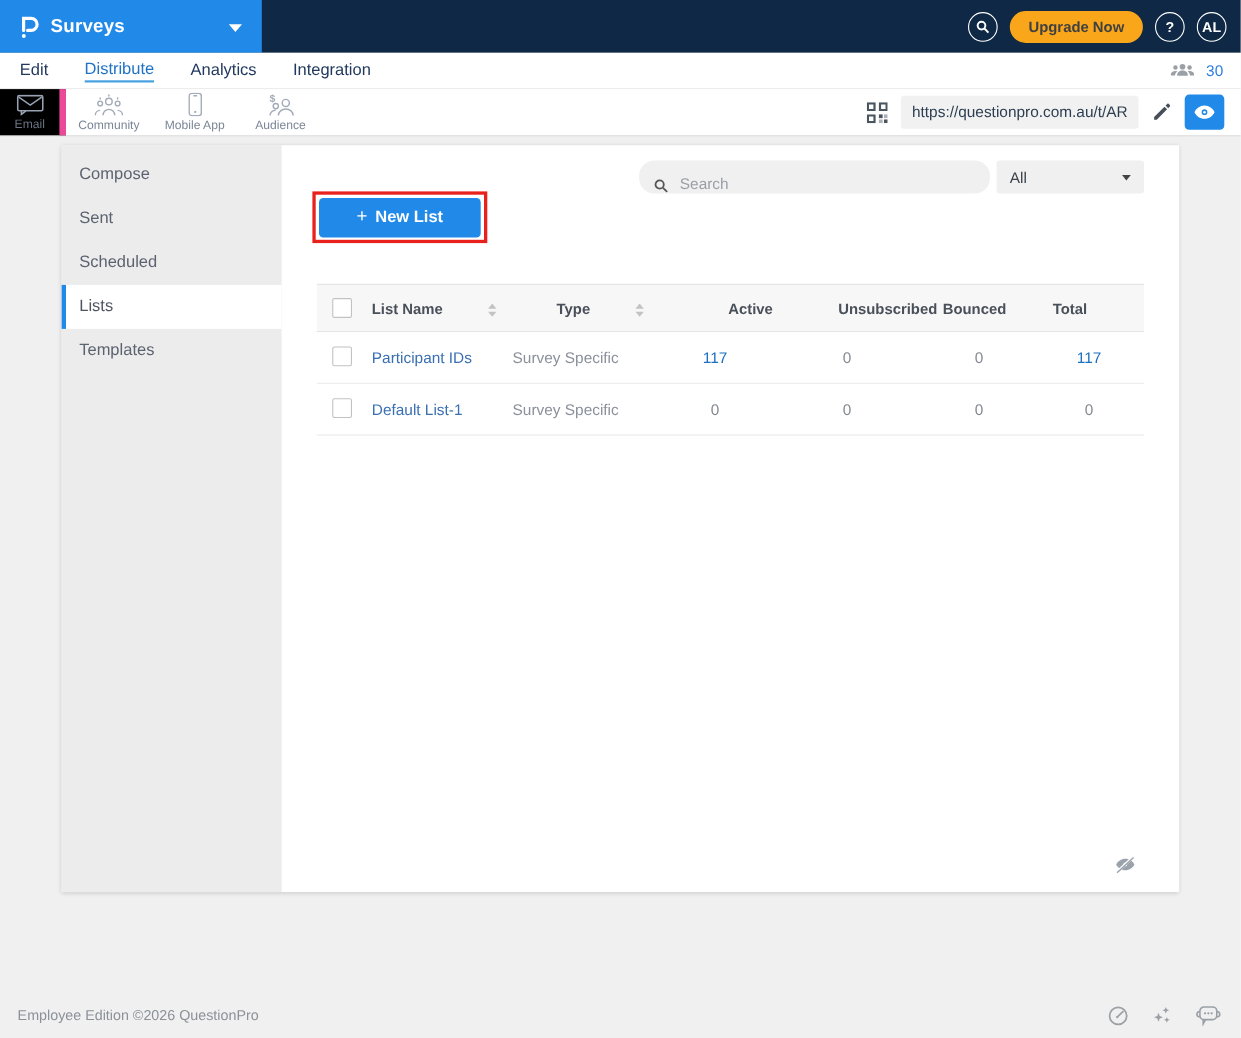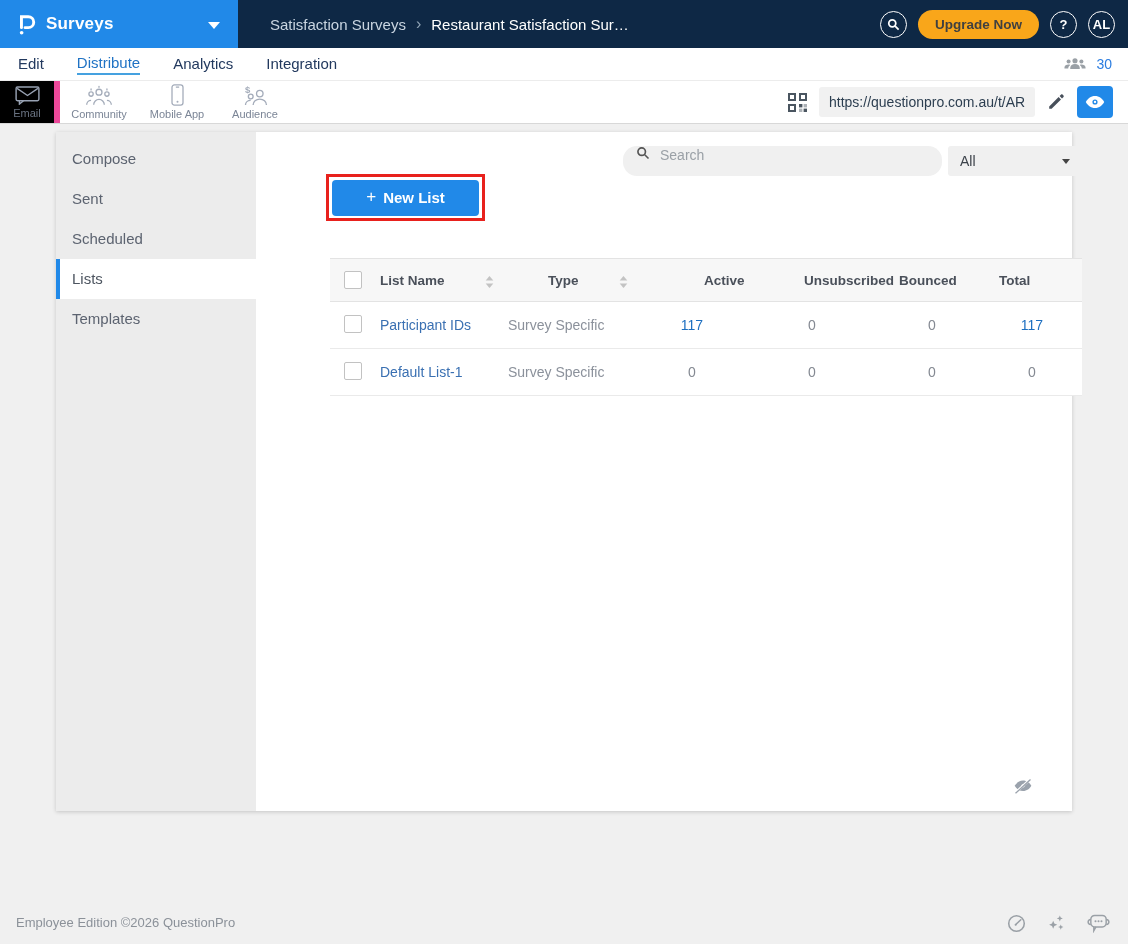--- a/index.html
+++ b/index.html
@@ -52,28 +52,28 @@
   .toolbar-right{margin-left:auto;display:flex;align-items:center;margin-right:15px;gap:10px;}
   .qr-btn{background:none;border:none;cursor:pointer;padding:0;display:flex;margin-right:2px;}
   .url-input{width:196px;height:30px;background:#f1f1f1;border:none;border-radius:3px;
              padding:0 10px;font-size:14px;color:#2c3e50;font-family:"Liberation Sans",sans-serif;}
   .pencil-btn{background:none;border:none;cursor:pointer;padding:0 2px;display:flex;}
   .eye-btn{width:36px;height:32px;background:#2189e8;border:none;border-radius:4px;cursor:pointer;
            display:flex;align-items:center;justify-content:center;}
 
   
   .panel{position:absolute;left:56px;top:132px;width:1016px;height:679px;background:#fff;
-         box-shadow:0 1px 4px rgba(0,0,0,.18);display:flex;gap:42px;}
+         box-shadow:0 1px 4px rgba(0,0,0,.18);display:flex;}
   .sidebar{width:200px;background:#ececec;padding-top:7px;box-sizing:border-box;flex:none;}
   .side-item{height:40px;line-height:40px;padding-left:16px;font-size:15px;color:#5c6370;cursor:pointer;}
   .side-item.active{background:#fff;border-left:4px solid #2189e8;padding-left:12px;color:#4d5560;}
   .content{position:relative;flex:1;}
 
   .search-box{position:absolute;left:325px;top:14px;width:319px;height:30px;background:#f0f0f0;
-              border-radius:14px;display:flex;align-items:flex-start;}
+              border-radius:14px;display:flex;align-items:flex-end;}
   .search-box .mag{color:#555;margin:0 8px 0 13px;display:flex;}
   .search-input{flex:1;background:transparent;border:none;outline:none;font-size:14px;color:#333;
                 font-family:"Liberation Sans",sans-serif;}
   .search-input::placeholder{color:#9aa0a6;}
   .filter-dd{position:absolute;left:650px;top:14px;width:134px;height:30px;background:#f0f0f0;
              border-radius:3px;display:flex;align-items:center;cursor:pointer;box-sizing:border-box;
              padding:0 12px;font-size:14px;color:#3c424a;}
   .filter-caret{margin-left:auto;width:0;height:0;border-left:4.5px solid transparent;
                 border-right:4.5px solid transparent;border-top:5.5px solid #444;}
 
@@ -119,25 +119,20 @@
   <div class="header">
     <div class="logo-box">
       <span class="logo-p">
         <svg width="20" height="24" viewBox="0 0 22 26" fill="none">
           <path d="M6 17V5h7.5a6 6 0 0 1 0 12H10" stroke="#fff" stroke-width="3.2" stroke-linecap="round"></path>
           <circle cx="6.2" cy="22.6" r="2" fill="#fff"></circle>
         </svg>
       </span>
       <span class="app-name">Surveys</span>
       <span class="caret-down"></span>
-    </div>
-    <div class="breadcrumb">
-      <span class="bc-parent">Satisfaction Surveys</span>
-      <span class="bc-sep">›</span>
-      <span class="bc-current">Restaurant Satisfaction Sur…</span>
     </div>
     <div class="header-right">
       <span class="hcircle">
         <svg width="13" height="13" viewBox="0 0 16 16" fill="none" stroke="#fff" stroke-width="2.2">
           <circle cx="6.5" cy="6.5" r="4.3"></circle>
             <path d="M10 10l4.3 4.3"></path>
         </svg>
       </span>
       <button class="upgrade-btn">Upgrade Now</button>
       <span class="hcircle">?</span>

